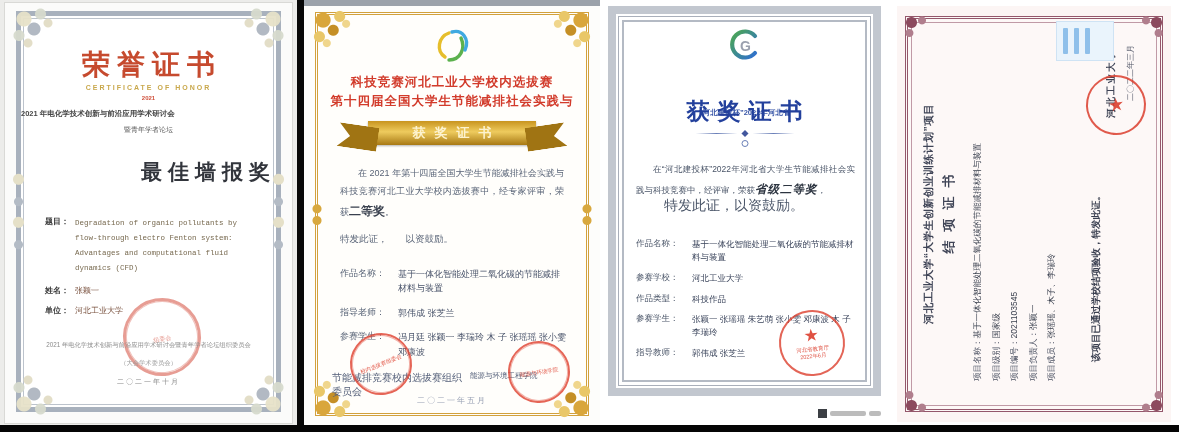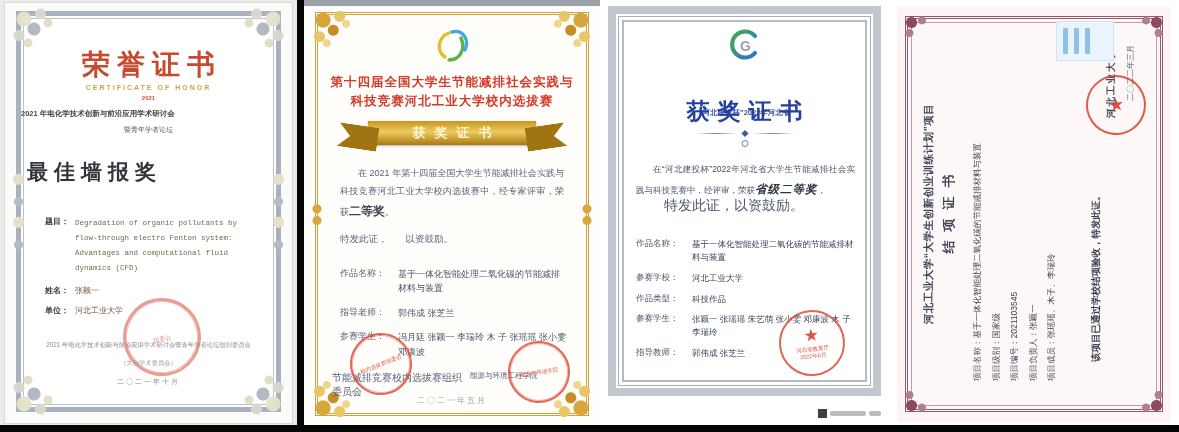--- a/index.html
+++ b/index.html
@@ -45,21 +45,21 @@
     font-family:"Liberation Serif", serif; font-size:28px; font-weight:bold;
     color:#c64a2e; letter-spacing:7px; text-indent:7px; }
   .c1-sub { position:absolute; top:68px; width:100%; text-align:center;
     font-size:7px; color:#c9a84c; letter-spacing:2px; font-weight:bold; }
   .c1-year { position:absolute; top:79px; width:100%; text-align:center;
     font-size:6px; color:#d0513c; font-weight:bold; }
   .c1-ev1 { position:absolute; top:93px; width:100%; text-align:left;
     font-size:7.5px; font-weight:bold; color:#474747; }
   .c1-ev2 { position:absolute; top:109px; width:100%; text-align:center;
     font-size:7px; color:#5c5c5c; }
-  .c1-award { position:absolute; top:142px; width:100%; text-align:left;
+  .c1-award { position:absolute; top:142px; width:100%; text-align:right;
     font-family:"Liberation Serif", serif; font-size:21px; font-weight:bold;
     color:#32353c; letter-spacing:6px; text-indent:6px; }
   .c1-fields { position:absolute; top:200px; left:24px; right:16px;font-family:Liberation Mono, monospace; }
   .c1-row { display:flex; margin-bottom:9px; }
   .c1-label { flex:0 0 30px; font-size:8px; font-weight:bold; color:#3a3a3a; }
   .c1-val-en { font-size:7.5px; color:#77694f; line-height:15px; }
   .c1-val { font-size:8px; color:#7a523f; }
   .c1-stamp { position:absolute; left:50%; top:282px; width:78px; height:78px; margin-left:-26px;
     border-radius:50%; border:3px solid rgba(212,76,60,.55);
     box-shadow:inset 0 0 0 1px rgba(212,76,60,.35); transform:rotate(-10deg); z-index:1; }
@@ -255,22 +255,22 @@
 
       <div class="c2-logo">
         <svg width="46" height="40" viewBox="0 0 46 40" fill="none">
           <path d="M16 30 C 7 24 9 10 20 6" stroke="#e6be2b" stroke-width="3.4" stroke-linecap="round"></path>
           <path d="M20 33 C 31 33 37 22 32 11" stroke="#5cb14e" stroke-width="3.4" stroke-linecap="round"></path>
           <path d="M23 5 C 33 2 41 12 36 23" stroke="#3fa9e0" stroke-width="3.4" stroke-linecap="round"></path>
         </svg>
       </div>
 
       <div class="c2-title">
+        <div>科技竞赛河北工业大学校内选拔赛</div>
         <div>第十四届全国大学生节能减排社会实践与</div>
-        <div>科技竞赛河北工业大学校内选拔赛</div>
       </div>
 
       <div class="ribbon">
         <span class="tail tl2"></span>
         <span class="tail tr2"></span>
         <span>获奖证书</span>
       </div>
 
       <div class="c2-body"><span>在 2021 年第十四届全国大学生节能减排社会实践与科技竞赛河北工业大学校内选拔赛中，经专家评审，荣获</span><span class="c2-award">二等奖</span><span>。</span></div>
       <div class="c2-body2"><span>特发此证，</span><span class="sp"></span><span>以资鼓励。</span></div>

